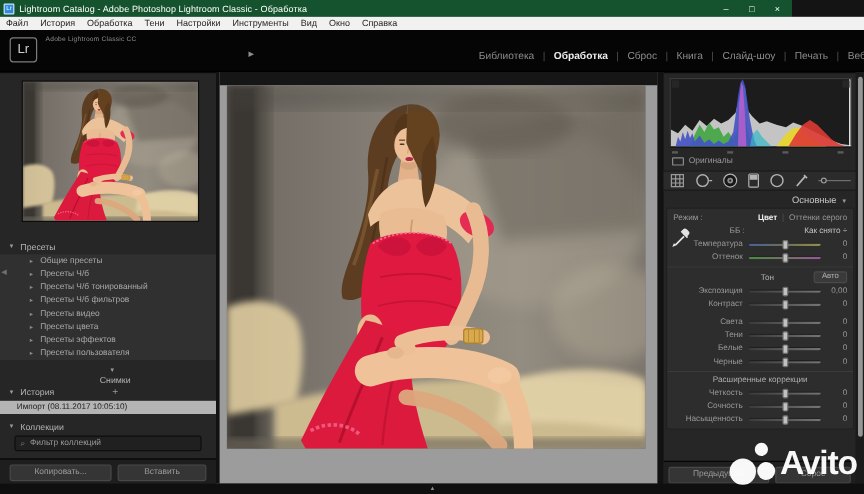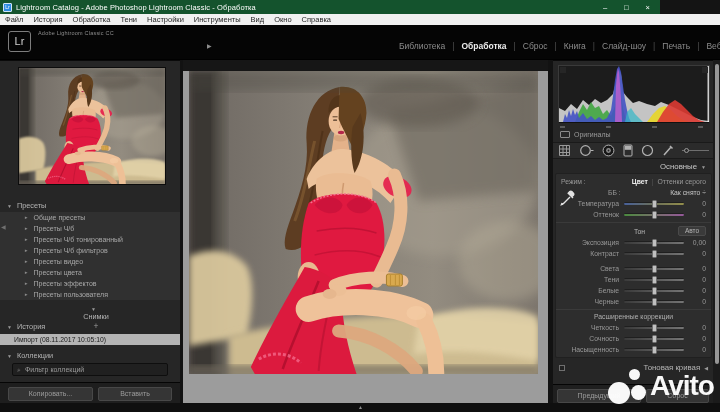--- a/index.html
+++ b/index.html
@@ -580,25 +580,20 @@
               <div class="sl-handle"></div>
             </div>
             <span class="sl-value">0</span>
           </div>
         </div>
       <svg class="eyedropper" width="18" height="18">
         <path d="M3,15 L10,8 M9,5 l4,4 M8.2,4.2 l1.6-1.6 a1.4,1.4 0 0 1 2,0 l1.6,1.6 a1.4,1.4 0 0 1 0,2 L11.8,7.8 Z M3,15 l-1.5,.6 .6,-1.5" stroke="#e2e2e2" stroke-width="1.4" fill="#e2e2e2"></path>
       </svg>
     </div>
 
-    <div class="tonecurve-row">
-      <div class="tc-sq"></div>
-      <span class="tc-label">Тоновая кривая</span>
-      <span class="tc-tri">◀</span>
-    </div>
 
     <div class="right-footer">
       <div class="lr-btn" style="left:4px; width:84px;">Предыдущий</div>
       <div class="lr-btn" style="left:93px; width:63px;">Сброс</div>
     </div>
   </div>
 
   <div class="vscrollbar">
     <div class="vscroll-thumb"></div>
   </div>

